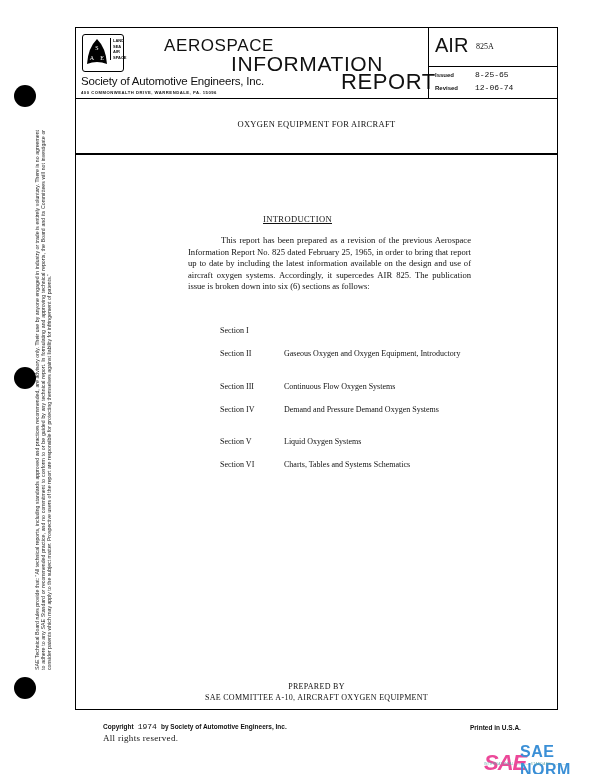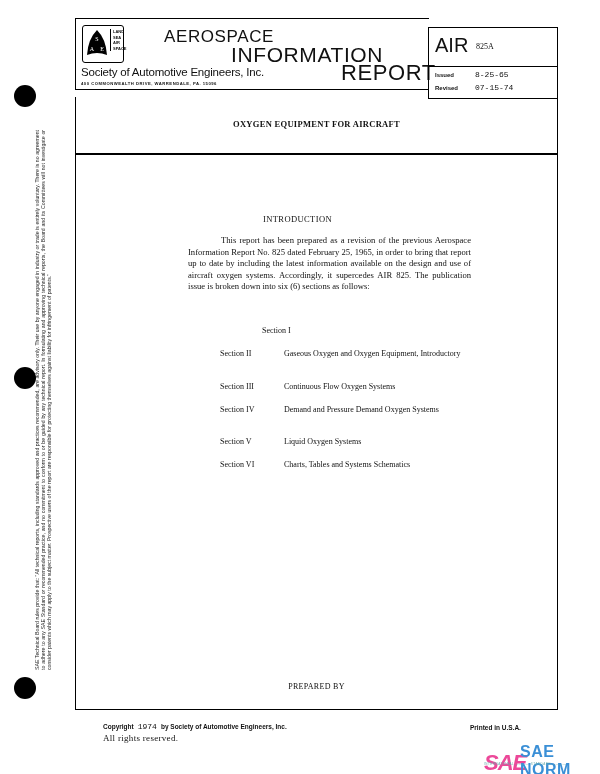--- a/index.html
+++ b/index.html
@@ -8,40 +8,40 @@
     font-family: "Liberation Serif", serif; color: #111;
   }
   .punch { position: absolute; width: 22px; height: 22px; border-radius: 50%; background: #000; left: 14px; }
   .side-note {
     position: absolute; left: 34px; top: 130px; width: 540px; height: 40px;
     transform-origin: 0 0; transform: translate(0, 540px) rotate(-90deg);
     font-family: "Liberation Sans", sans-serif; font-size: 5.2px; line-height: 6.2px; color: #222;
     text-align: justify;
   }
   
-  .hdr { position: absolute; left: 75px; top: 18px; width: 353px; height: 70px; border: 1.5px solid #000; border-right: none; }
+  .hdr { position: absolute; left: 75px; top: 27px; width: 353px; height: 70px; border: 1.5px solid #000; border-right: none; }
   .hdr-right { position: absolute; left: 428px; top: 27px; width: 128px; height: 70px; border: 1.5px solid #000; }
   .air-row { position: absolute; left: 0; top: 0; width: 100%; height: 38px; border-bottom: 1.5px solid #000; }
   .logo { position: absolute; left: 6px; top: 6px; width: 40px; height: 36px; border: 1.5px solid #000; border-radius: 3px; }
   .logo-tri { position: absolute; left: 3px; top: 3px; width: 22px; height: 28px; }
   .logo-words { position: absolute; left: 27px; top: 3px; font-family: "Liberation Sans", sans-serif; font-size: 4px; line-height: 5.5px; font-weight: bold; border-left: 1px solid #000; padding-left: 2px; }
   .t-aero { position: absolute; left: 88px; top: 8px; font-family: "Liberation Sans", sans-serif; font-size: 17px; letter-spacing: 0.6px; }
   .t-info { position: absolute; left: 155px; top: 24px; font-family: "Liberation Sans", sans-serif; font-size: 21px; letter-spacing: 0.6px; }
   .t-report { position: absolute; left: 265px; top: 41px; font-family: "Liberation Sans", sans-serif; font-size: 22px; letter-spacing: 0.6px; }
   .t-soc { position: absolute; left: 5px; top: 47px; font-family: "Liberation Sans", sans-serif; font-size: 11.5px; letter-spacing: -0.2px; }
   .t-addr { position: absolute; left: 5px; top: 62px; font-family: "Liberation Sans", sans-serif; font-size: 4.2px; font-weight: bold; letter-spacing: 0.5px; }
   .air-label { position: absolute; left: 6px; top: 6px; font-family: "Liberation Sans", sans-serif; font-size: 20px; }
   .air-num { position: absolute; left: 47px; top: 14px; font-size: 8px; }
   .meta-row { position: absolute; left: 6px; font-family: "Liberation Sans", sans-serif; font-size: 6px; font-weight: bold; }
   .meta-val { position: absolute; left: 46px; font-family: "Liberation Mono", monospace; font-size: 8px; }
   
-  .title-box { position: absolute; left: 75px; top: 97px; width: 481px; height: 56px; border: 1.5px solid #000; border-top: none; font-weight: bold; }
+  .title-box { position: absolute; left: 75px; top: 97px; width: 481px; height: 56px; border: 1.5px solid #000; border-top: none; }
   .doc-title { position: absolute; left: 0; width: 100%; top: 22px; text-align: center; font-size: 8.5px; letter-spacing: 0.3px; }
   .main-box { position: absolute; left: 75px; top: 154px; width: 481px; height: 554px; border: 1.5px solid #000; border-top: 1px solid #000; }
-  .intro-h { position: absolute; left: 187px; top: 59px; font-size: 8.5px; letter-spacing: 0.4px; }
+  .intro-h { position: absolute; left: 187px; top: 59px; font-size: 8.5px; text-decoration: underline; letter-spacing: 0.4px; }
   .para { position: absolute; left: 112px; top: 80px; width: 283px; font-size: 8.6px; line-height: 11.5px; text-indent: 33px; text-align: justify; }
   .sec { position: absolute; font-size: 8px; line-height: 10.5px; }
   .sec-l { left: 144px; }
   .sec-d { left: 208px; width: 185px; }
   .prep { position: absolute; width: 100%; left: 0; text-align: center; font-size: 8px; letter-spacing: 0.3px; }
   .copy { position: absolute; left: 103px; top: 722px; font-family: "Liberation Sans", sans-serif; font-size: 6.5px; font-weight: bold; }
   .copy .yr { font-family: "Liberation Mono", monospace; font-size: 8px; font-weight: normal; margin: 0 4px; }
   .rights { position: absolute; left: 103px; top: 733px; font-size: 9px; letter-spacing: 0.3px; }
   .printed { position: absolute; left: 470px; top: 724px; font-family: "Liberation Sans", sans-serif; font-size: 6.5px; font-weight: bold; }
   .wm { position: absolute; left: 484px; top: 740px; width: 110px; height: 30px; }
@@ -81,49 +81,50 @@
 </div>
 
 <div class="hdr-right">
   <div class="air-row">
     <div class="air-label">AIR</div>
     <div class="air-num">825A</div>
   </div>
   <div class="meta-row" style="top:44px;">Issued</div>
   <div class="meta-val" style="top:42px;">8-25-65</div>
   <div class="meta-row" style="top:57px;">Revised</div>
-  <div class="meta-val" style="top:55px;">07-15-74</div>
+  <div class="meta-val" style="top:55px;">12-06-74</div>
 </div>
 
 <div class="title-box">
   <div class="doc-title">OXYGEN EQUIPMENT FOR AIRCRAFT</div>
 </div>
 
 <div class="main-box">
   <div class="intro-h">INTRODUCTION</div>
   <div class="para">This report has been prepared as a revision of the previous Aerospace Information Report No. 825 dated February 25, 1965, in order to bring that report up to date by including the latest information available on the design and use of aircraft oxygen systems. Accordingly, it supercedes AIR 825. The publication issue is broken down into six (6) sections as follows:</div>
 
-  <div class="sec sec-l" style="top:171px;margin-left:42px;">Section I</div>
+  <div class="sec sec-l" style="top:171px;">Section I</div>
 
   <div class="sec sec-l" style="top:194px;">Section II</div>
   <div class="sec sec-d" style="top:194px;">Gaseous Oxygen and Oxygen Equipment, Introductory</div>
 
   <div class="sec sec-l" style="top:227px;">Section III</div>
   <div class="sec sec-d" style="top:227px;">Continuous Flow Oxygen Systems</div>
 
   <div class="sec sec-l" style="top:250px;">Section IV</div>
   <div class="sec sec-d" style="top:250px;">Demand and Pressure Demand Oxygen Systems</div>
 
   <div class="sec sec-l" style="top:282px;">Section V</div>
   <div class="sec sec-d" style="top:282px;">Liquid Oxygen Systems</div>
 
   <div class="sec sec-l" style="top:305px;">Section VI</div>
   <div class="sec sec-d" style="top:305px;">Charts, Tables and Systems Schematics</div>
 
   <div class="prep" style="top:527px;">PREPARED BY</div>
+  <div class="prep" style="top:538px;">SAE COMMITTEE A-10, AIRCRAFT OXYGEN EQUIPMENT</div>
 </div>
 
 <div class="copy">
   <span>Copyright</span><span class="yr">1974</span><span>by Society of Automotive Engineers, Inc.</span>
 </div>
 <div class="rights">All rights reserved.</div>
 <div class="printed">Printed in U.S.A.</div>
 
 <div class="wm">
   <div class="wm-sae">SAE</div>

